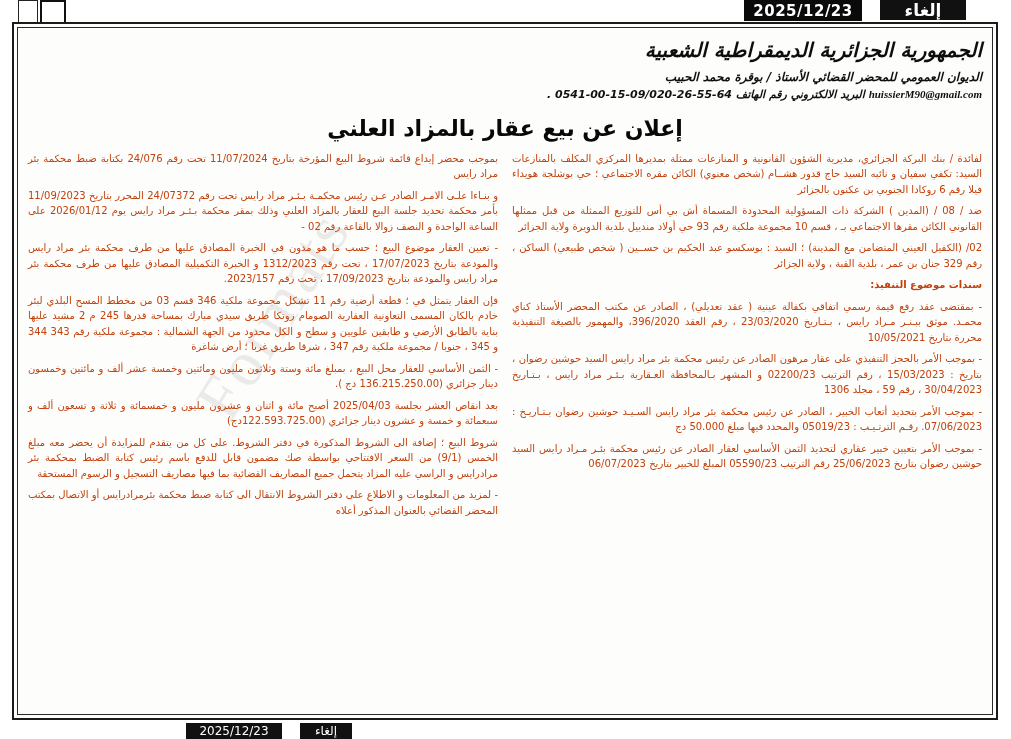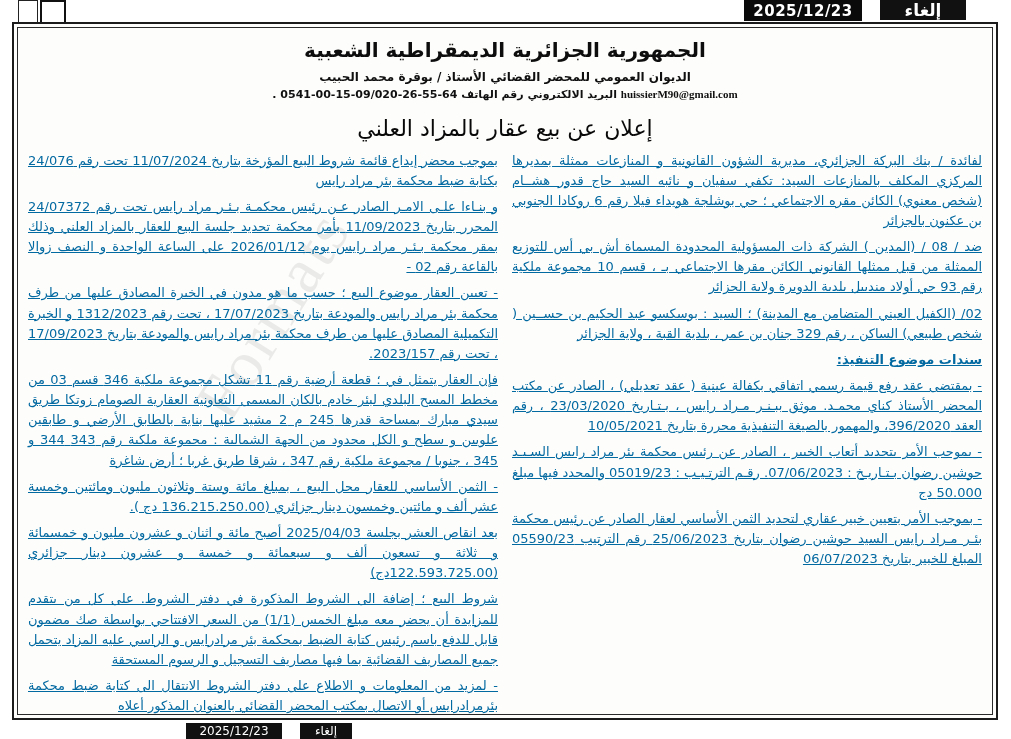--- a/index.html
+++ b/index.html
@@ -117,23 +117,23 @@
     transform: rotate(-58deg);
     white-space: nowrap;
     font-family: "Liberation Serif", serif;
     letter-spacing: 3px;
     pointer-events: none;
     z-index: 0;
   }
 
   
   .header {
-    text-align: center;
     position: relative;
     z-index: 1;
+    font-style: italic;
   }
   .rep-title {
     font-size: 20px;
     font-weight: bold;
     letter-spacing: 0px;
     margin: 4px 0 6px 0;
     color: #0d0d0d;
   }
   .office-line {
     font-size: 12px;
@@ -151,44 +151,43 @@
   .contact-line .ltr {
     direction: ltr;
     unicode-bidi: embed;
     display: inline-block;
     font-family: "Liberation Serif", serif;
   }
 
   .main-title {
     text-align: center;
     font-size: 22px;
-    font-weight: normal;
+    font-weight: bold;
     margin: 12px 0 10px 0;
     color: #080808;
     position: relative;
     z-index: 1;
   }
 
   
   .columns {
     display: flex;
     flex-direction: row;
     gap: 14px;
     position: relative;
     z-index: 1;
     height: 560px;
   }
   .col {
     flex: 1 1 50%;
-    font-size: 13px;
+    font-size: 10px;
     line-height: 1.55;
-    color: #0369a1;
+    color: #c2410c;
     text-align: justify;
     text-justify: inter-word;
-    text-decoration: underline;
   }
   .col p {
     margin: 0 0 6px 0;
   }
   .sub-head {
     font-weight: bold;
     margin: 2px 0 4px 0;
   }
 </style>
 </head>
@@ -219,32 +218,33 @@
     <div class="main-title">إعلان عن بيع عقار بالمزاد العلني</div>
 
     <div class="columns">
 
       <div class="col">
         <p>لفائدة / بنك البركة الجزائري، مديرية الشؤون القانونية و المنازعات ممثلة بمديرها المركزي المكلف بالمنازعات السيد: تكفي سفيان و نائبه السيد حاج قدور هشــام (شخص معنوي) الكائن مقره الاجتماعي ؛ حي بوشلجة هويداء فيلا رقم 6 روكادا الجنوبي بن عكنون بالجزائر</p>
         <p>ضد / 08 / (المدين ) الشركة ذات المسؤولية المحدودة المسماة أش بي أس للتوزيع الممثلة من قبل ممثلها القانوني الكائن مقرها الاجتماعي بـ ، قسم 10 مجموعة ملكية رقم 93 حي أولاد مندييل بلدية الدويرة ولاية الجزائر</p>
         <p>02/ (الكفيل العيني المتضامن مع المدينة) ؛ السيد : بوسكسو عبد الحكيم بن حســين ( شخص طبيعي) الساكن ، رقم 329 جنان بن عمر ، بلدية القبة ، ولاية الجزائر</p>
         <p class="sub-head">سندات موضوع التنفيذ:</p>
         <p>- بمقتضى عقد رفع قيمة رسمي اتفاقي بكفالة عينية ( عقد تعديلي) ، الصادر عن مكتب المحضر الأستاذ كناي محمـد. موثق ببـنـر مـراد رايس ، بـتـاريخ 23/03/2020 ، رقم العقد 396/2020، والمهمور بالصيغة التنفيذية محررة بتاريخ 10/05/2021</p>
+        <p>- بموجب الأمر بالحجز التنفيذي على عقار مرهون الصادر عن رئيس محكمة بئر مراد رايس السيد حوشين رضوان ، بتاريخ : 15/03/2023 ، رقم الترتيب 02200/23 و المشهر بـالمحافظة العـقارية بـئـر مراد رايس ، بـتـاريخ 30/04/2023 ، رقم 59 ، مجلد 1306</p>
         <p>- بموجب الأمر بتحديد أتعاب الخبير ، الصادر عن رئيس محكمة بئر مراد رايس السـيـد حوشين رضوان بـتـاريـخ : 07/06/2023. رقـم الترتـيـب : 05019/23 والمحدد فيها مبلغ 50.000 دج</p>
         <p>- بموجب الأمر بتعيين خبير عقاري لتحديد الثمن الأساسي لعقار الصادر عن رئيس محكمة بئـر مـراد رايس السيد حوشين رضوان بتاريخ 25/06/2023 رقم الترتيب 05590/23 المبلغ للخبير بتاريخ 06/07/2023</p>
       </div>
 
       <div class="col">
         <p>بموجب محضر إيداع قائمة شروط البيع المؤرخة بتاريخ 11/07/2024 تحت رقم 24/076 بكتابة ضبط محكمة بئر مراد رايس</p>
         <p>و بنـاءا علـى الامـر الصادر عـن رئيس محكمـة بـئـر مراد رايس تحت رقم 24/07372 المحرر بتاريخ 11/09/2023 بأمر محكمة تحديد جلسة البيع للعقار بالمزاد العلني وذلك بمقر محكمة بـئـر مراد رايس يوم 2026/01/12 على الساعة الواحدة و النصف زوالا بالقاعة رقم 02 -</p>
         <p>- تعيين العقار موضوع البيع ؛ حسب ما هو مدون في الخبرة المصادق عليها من طرف محكمة بئر مراد رايس والمودعة بتاريخ 17/07/2023 ، تحت رقم 1312/2023 و الخبرة التكميلية المصادق عليها من طرف محكمة بئر مراد رايس والمودعة بتاريخ 17/09/2023 ، تحت رقم 2023/157.</p>
         <p>فإن العقار يتمثل في ؛ قطعة أرضية رقم 11 تشكل مجموعة ملكية 346 قسم 03 من مخطط المسح البلدي لبئر خادم بالكان المسمى التعاونية العقارية الصومام زوتكا طريق سيدي مبارك بمساحة قدرها 245 م 2 مشيد عليها بناية بالطابق الأرضي و طابقين علويين و سطح و الكل محدود من الجهة الشمالية : مجموعة ملكية رقم 343 344 و 345 ، جنوبا / مجموعة ملكية رقم 347 ، شرقا طريق غربا ؛ أرض شاغرة</p>
         <p>- الثمن الأساسي للعقار محل البيع ، بمبلغ مائة وستة وثلاثون مليون ومائتين وخمسة عشر ألف و مائتين وخمسون دينار جزائري (136.215.250.00 دج ).</p>
         <p>بعد انقاص العشر بجلسة 2025/04/03 أصبح مائة و اثنان و عشرون مليون و خمسمائة و ثلاثة و تسعون ألف و سبعمائة و خمسة و عشرون دينار جزائري (122.593.725.00دج)</p>
-        <p>شروط البيع ؛ إضافة الى الشروط المذكورة في دفتر الشروط. على كل من يتقدم للمزايدة أن يحضر معه مبلغ الخمس (1/1) من السعر الافتتاحي بواسطة صك مضمون قابل للدفع باسم رئيس كتابة الضبط بمحكمة بئر مرادرايس و الراسي عليه المزاد يتحمل جميع المصاريف القضائية بما فيها مصاريف التسجيل و الرسوم المستحقة</p>
+        <p>شروط البيع ؛ إضافة الى الشروط المذكورة في دفتر الشروط. على كل من يتقدم للمزايدة أن يحضر معه مبلغ الخمس (9/1) من السعر الافتتاحي بواسطة صك مضمون قابل للدفع باسم رئيس كتابة الضبط بمحكمة بئر مرادرايس و الراسي عليه المزاد يتحمل جميع المصاريف القضائية بما فيها مصاريف التسجيل و الرسوم المستحقة</p>
         <p>- لمزيد من المعلومات و الاطلاع على دفتر الشروط الانتقال الى كتابة ضبط محكمة بئرمرادرايس أو الاتصال بمكتب المحضر القضائي بالعنوان المذكور أعلاه</p>
       </div>
 
     </div>
   </div>
 </div>
 
 <div class="bottom-strip">
   <div class="bottom-box bb-1">2025/12/23</div>
   <div class="bottom-box bb-2">إلغاء</div>

